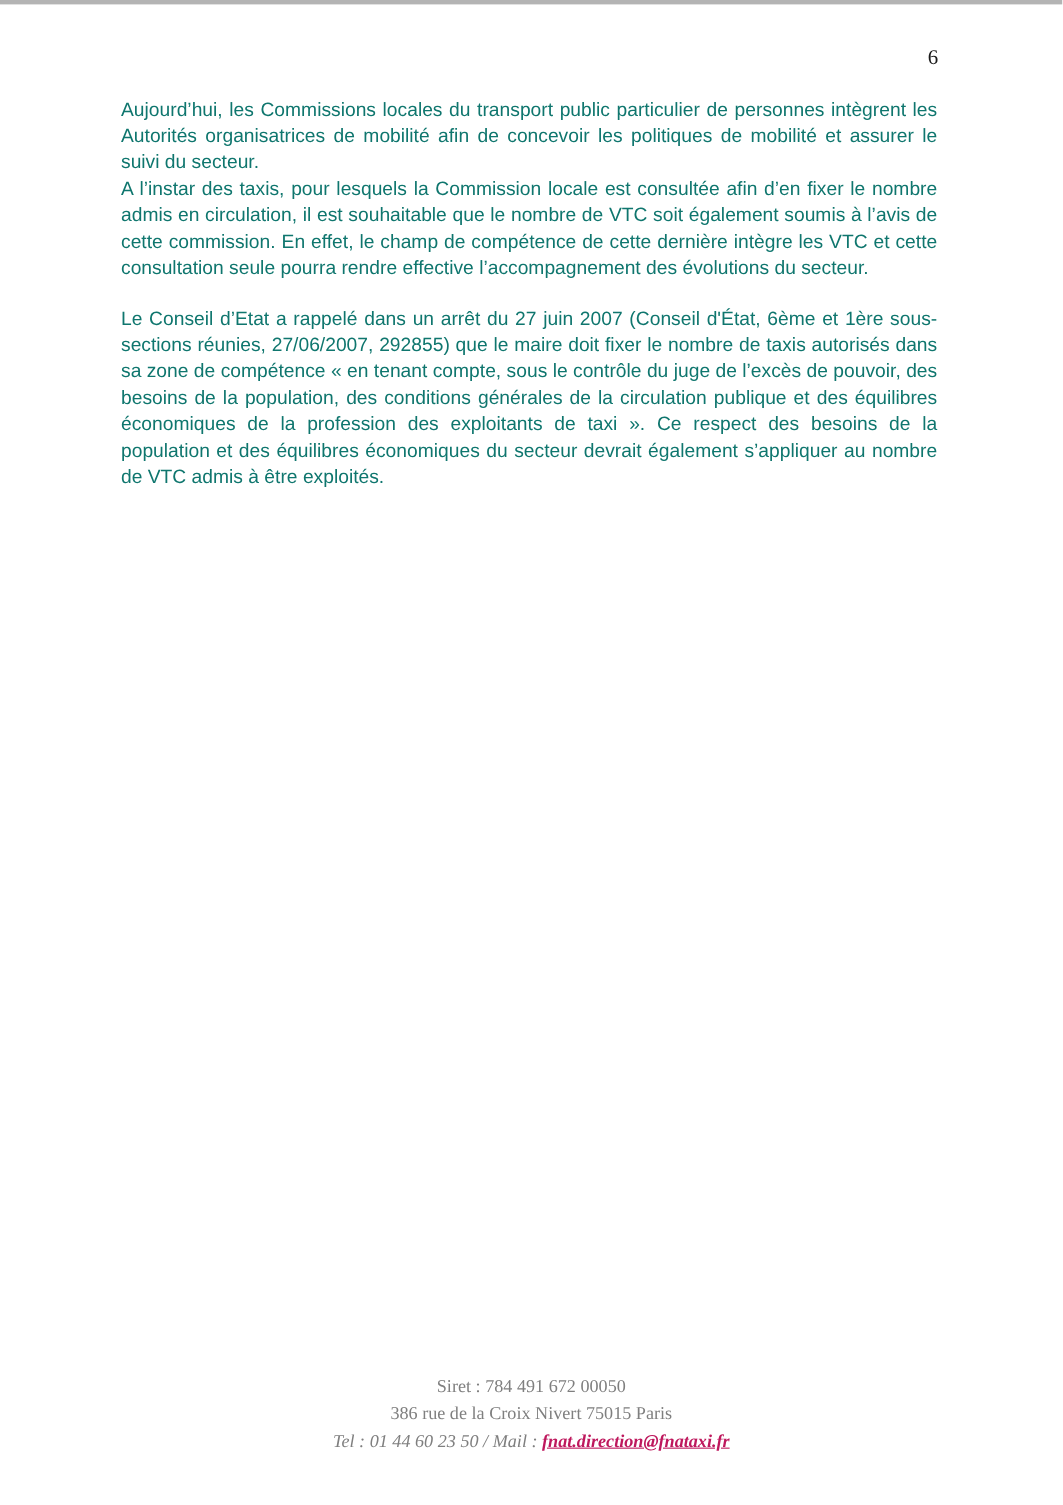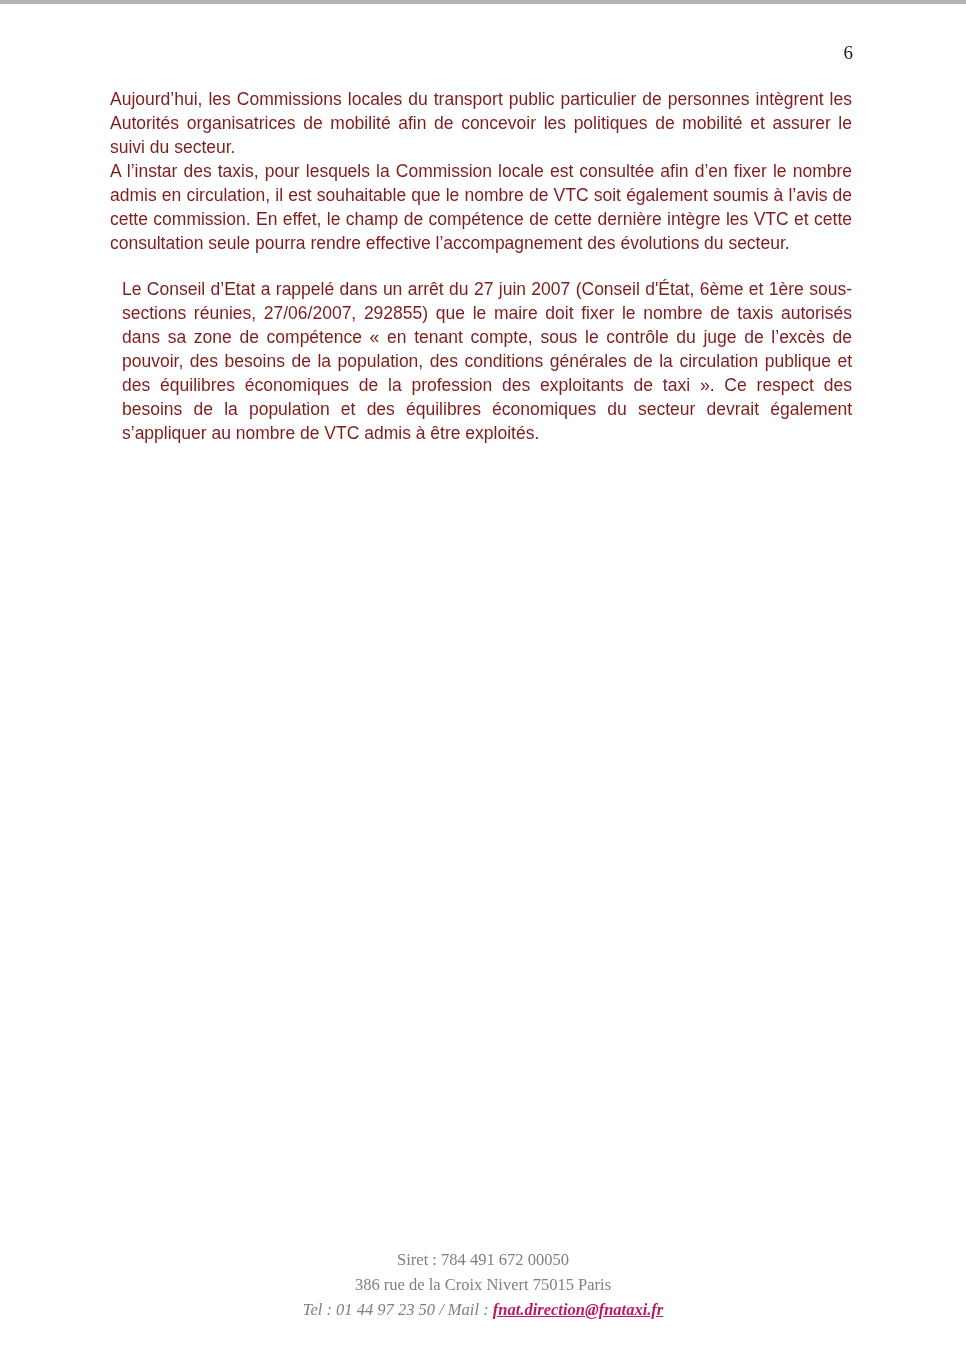--- a/index.html
+++ b/index.html
@@ -31,29 +31,28 @@
     font-size: 19px;
     color: #1a1a1a;
   }
   .body-text {
     position: absolute;
     left: 110px;
     top: 87px;
     width: 742px;
     font-size: 17.5px;
     line-height: 24px;
-    color: #7f1d1d;
+    color: #0f766e;
     text-align: justify;
   }
   .body-text p {
     margin: 0;
   }
   .body-text p.gap-before {
     margin-top: 22px;
-    margin-left: 12px;
   }
   .footer {
     position: absolute;
     top: 1247px;
     left: 0;
     width: 966px;
     text-align: center;
     font-family: "Liberation Serif", serif;
     font-size: 16.5px;
     line-height: 25px;
@@ -84,17 +83,17 @@
   <div class="body-text">
     <p>Aujourd’hui, les Commissions locales du transport public particulier de personnes intègrent les Autorités organisatrices de mobilité afin de concevoir les politiques de mobilité et assurer le suivi du secteur.</p>
     <p>A l’instar des taxis, pour lesquels la Commission locale est consultée afin d’en fixer le nombre admis en circulation, il est souhaitable que le nombre de VTC soit également soumis à l’avis de cette commission. En effet, le champ de compétence de cette dernière intègre les VTC et cette consultation seule pourra rendre effective l’accompagnement des évolutions du secteur.</p>
     <p class="gap-before">Le Conseil d’Etat a rappelé dans un arrêt du 27 juin 2007 (Conseil d'État, 6ème et 1ère sous-sections réunies, 27/06/2007, 292855) que le maire doit fixer le nombre de taxis autorisés dans sa zone de compétence «&nbsp;en tenant compte, sous le contrôle du juge de l’excès de pouvoir, des besoins de la population, des conditions générales de la circulation publique et des équilibres économiques de la profession des exploitants de taxi&nbsp;». Ce respect des besoins de la population et des équilibres économiques du secteur devrait également s’appliquer au nombre de VTC admis à être exploités.</p>
   </div>
 
   <div class="footer">
     <p class="line">Siret : 784 491 672 00050</p>
     <p class="line">386 rue de la Croix Nivert 75015 Paris</p>
     <p class="line contact-line">
-      <span>Tel : 01 44 97 23 50 / Mail : </span><a class="email-link" href="#">fnat.direction@fnataxi.fr</a>
+      <span>Tel : 01 44 60 23 50 / Mail : </span><a class="email-link" href="#">fnat.direction@fnataxi.fr</a>
     </p>
   </div>
 
 </div>
 
 </body></html>

